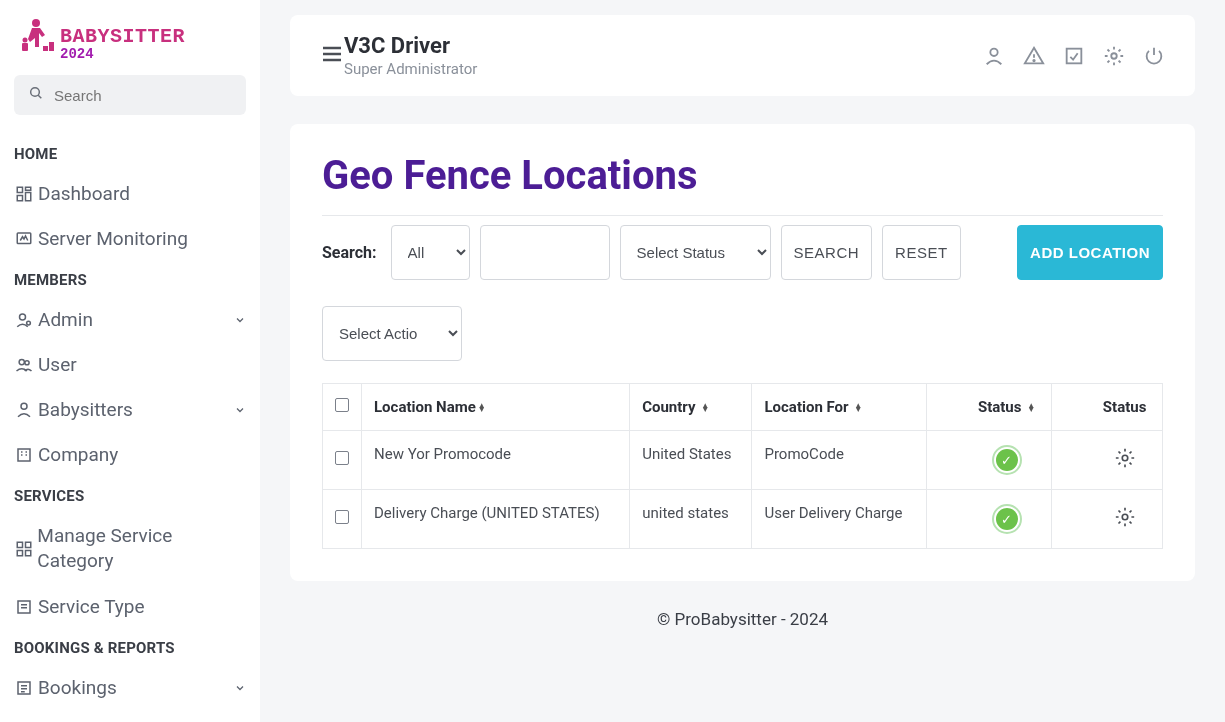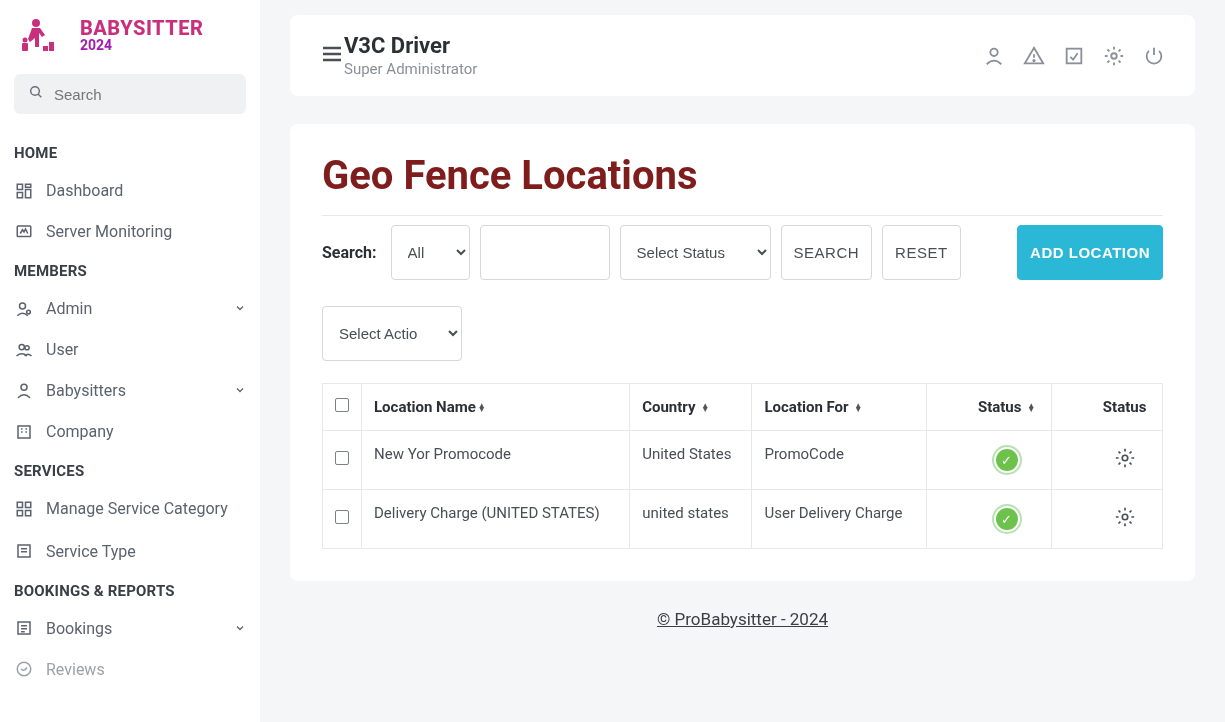--- a/index.html
+++ b/index.html
@@ -1,43 +1,43 @@
 <!DOCTYPE html>
 <html><head>
 <meta charset="utf-8">
 <style>
 * { box-sizing: border-box; margin: 0; padding: 0; }
 body { font-family: -apple-system, BlinkMacSystemFont, "Segoe UI", Roboto, Arial, sans-serif; background: #f5f6f8; color: #333; display: flex; height: 722px; width: 1225px; overflow: hidden; }
 
 
 .sidebar { width: 260px; background: #fff; height: 100%; padding: 18px 8px 0 8px; flex-shrink: 0; overflow-y: auto; }
-.logo { display: flex; align-items: flex-start; gap: 20px; padding: 0 10px 14px 10px; }
+.logo { display: flex; align-items: flex-end; gap: 0; padding: 0 10px 14px 10px; font-family: Liberation Mono, monospace; }
 .logo-icon { color: #c8307e; }
 .logo-text { display: flex; flex-direction: column; line-height: 1; }
 .logo-main { font-weight: 800; color: #c8307e; font-size: 20px; letter-spacing: 0.5px; }
 .logo-sub { font-weight: 700; color: #a21caf; font-size: 14px; }
 .search-box { background: #f0f1f3; border-radius: 6px; padding: 10px 14px; display: flex; align-items: center; gap: 10px; margin: 0 6px 20px 6px; }
 .search-box input { border: none; background: transparent; outline: none; font-size: 15px; color: #6a6f78; flex: 1; }
 .search-icon { color: #6a6f78; }
 .section-label { font-weight: 700; color: #3a3e46; font-size: 15px; padding: 10px 6px 8px 6px; letter-spacing: 0.2px; }
-.nav-item { display: flex; align-items: center; gap: 12px; padding: 11px 6px; color: #5c626e; font-size: 16px; border-radius: 6px; cursor: pointer; }
+.nav-item { display: flex; align-items: center; gap: 4px; padding: 11px 6px; color: #5c626e; font-size: 19px; border-radius: 6px; cursor: pointer; }
 .nav-item .nav-icon { width: 20px; display: flex; align-items: center; justify-content: center; color: #5c626e; }
 .nav-item .chev { margin-left: auto; color: #5c626e; }
 
 
 .main { flex: 1; padding: 15px 30px 0 30px; overflow-y: auto; }
 .topbar { background: #fff; border-radius: 8px; padding: 18px 30px; display: flex; align-items: center; }
 .menu-btn { color: #4a4e55; cursor: pointer; }
 .top-title { font-weight: 700; font-size: 22px; color: #2c2f36; }
 .top-sub { color: #8a909a; font-size: 15px; margin-top: 2px; }
 .top-icons { margin-left: auto; display: flex; gap: 18px; color: #8a909a; }
 .top-icons > span { cursor: pointer; display: flex; align-items: center; }
 
 .card { background: #fff; border-radius: 8px; margin-top: 28px; padding: 28px 32px 32px 32px; }
-.page-title { font-size: 40px; font-weight: 700; color: #7f1d1d; padding-bottom: 16px; border-bottom: 1px solid #e6e8eb; }
+.page-title { font-size: 40px; font-weight: 700; color: #4c1d95; padding-bottom: 16px; border-bottom: 1px solid #e6e8eb; }
 .toolbar { display: flex; align-items: center; gap: 10px; margin-top: 9px; }
 .toolbar-label { font-weight: 700; font-size: 16px; margin-right: 4px; color: #2c2f36; }
 .sel, .inp, .btn { height: 55px; border: 1px solid #d4d7dc; border-radius: 4px; background: #fff; font-size: 15px; padding: 0 12px; color: #4a4e55; }
 .sel { padding-right: 28px; }
 .inp { width: 130px; }
 .btn { cursor: pointer; font-weight: 500; letter-spacing: 0.5px; }
 .btn-primary { background: #2ab8d6; border-color: #2ab8d6; color: #fff; font-weight: 600; }
 .toolbar .spacer { flex: 1; }
 
 .action-row { margin-top: 26px; }
@@ -46,21 +46,21 @@
 .table th, .table td { border: 1px solid #e6e8eb; padding: 14px 12px; text-align: left; font-size: 15px; color: #4a4e55; vertical-align: top; }
 .table th { font-weight: 700; color: #2c2f36; background: #fff; }
 .table th.center, .table td.center { text-align: center; vertical-align: middle; padding-left: 47px; }
 .table td.chk, .table th.chk { text-align: center; vertical-align: middle; width: 36px; }
 .checkbox { width: 14px; height: 14px; border: 1.5px solid #7b808a; display: inline-block; border-radius: 2px; background: #fff; }
 .sort-ic { display: inline-flex; flex-direction: column; margin-left: 2px; vertical-align: middle; line-height: 4px; color: #555; font-size: 8px; }
 .status-badge { width: 30px; height: 30px; border-radius: 50%; border: 2px solid #b6e2b1; display: inline-flex; align-items: center; justify-content: center; }
 .status-badge-inner { width: 22px; height: 22px; border-radius: 50%; background: #6cc24a; display: flex; align-items: center; justify-content: center; color: #fff; font-size: 13px; }
 .gear-cell { color: #b4b8bf; }
 
-.footer { text-align: center; color: #3a3e46; font-size: 17px; padding: 28px 0 40px 0; text-decoration: underline; }
+.footer { text-align: center; color: #3a3e46; font-size: 17px; padding: 28px 0 40px 0; }
 </style>
 </head>
 <body>
 
 <aside class="sidebar">
   <div class="logo">
     <span class="logo-icon">
       <svg width="42" height="38" viewBox="0 0 42 38">
           <g fill="#c8307e">
             <circle cx="18" cy="5" r="4"></circle>

